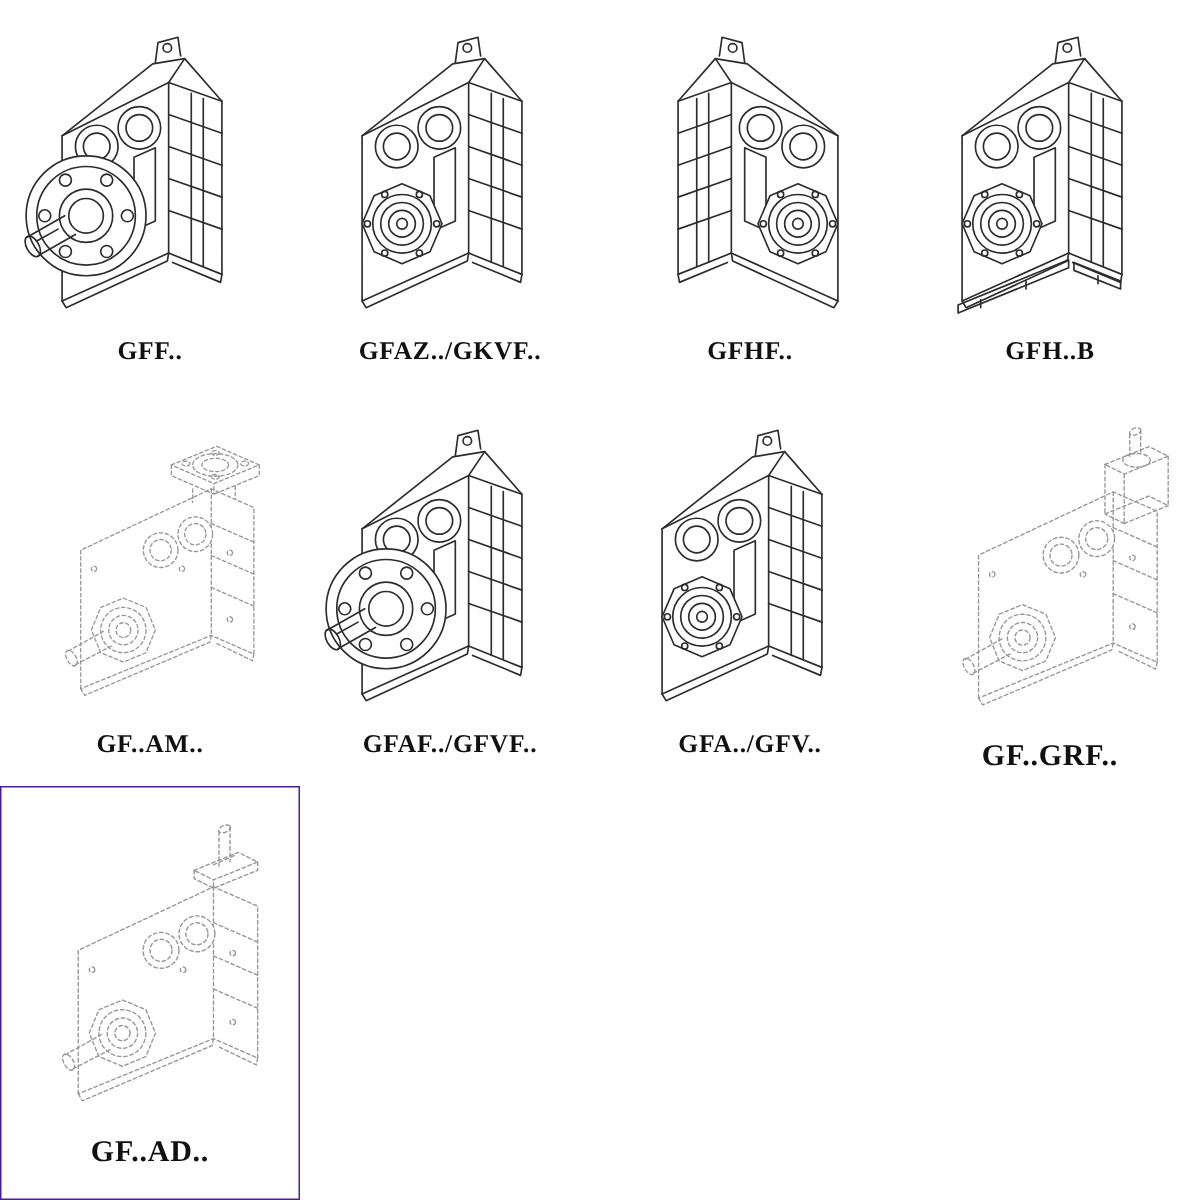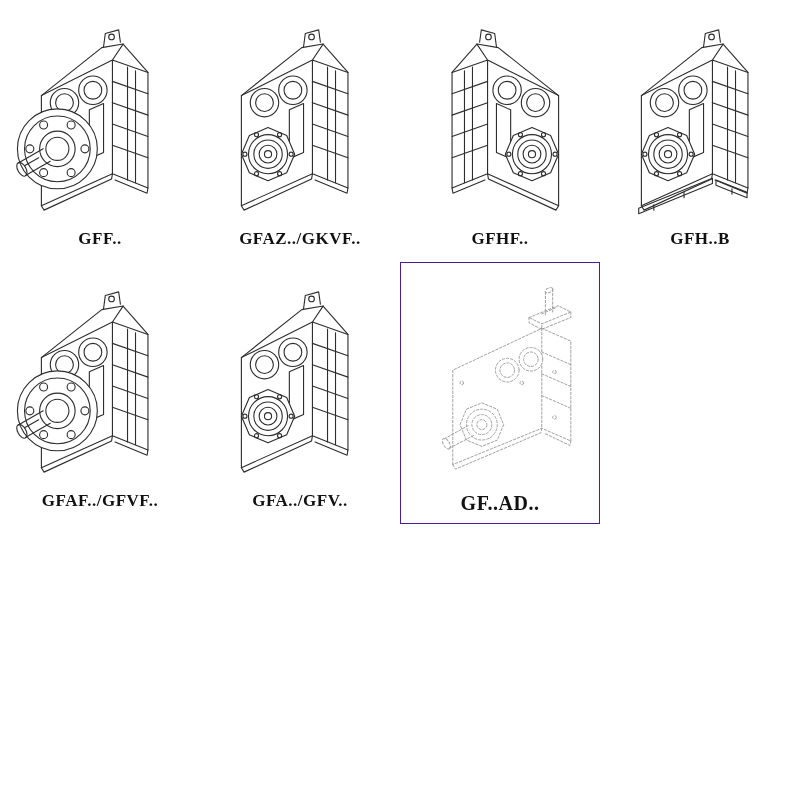--- a/index.html
+++ b/index.html
@@ -11,21 +11,21 @@
     grid-template-columns: repeat(4, 200px);
     grid-template-rows: 262px 262px 276px;
     font-family:"Liberation Serif","DejaVu Serif",serif;
     overflow:hidden;
   }
   .cell {
     margin:0;
     display:flex;
     flex-direction:column;
     align-items:center;
-    justify-content:center;
+    justify-content:flex-start;
     padding-bottom:8px;
     box-sizing:border-box;
   }
   .cell.boxed { border:1px solid #4c1d95; }
   .draw {
     width:182px;
     height:222px;
     fill:none;
     stroke-linejoin:round;
     stroke-linecap:round;
@@ -213,40 +213,54 @@
   <figure class="cell">
     <svg class="draw solid" viewBox="0 0 200 250">
       <use href="#g-housing"></use>
         <use href="#g-bores"></use>
         <use href="#g-bearing"></use>
         <use href="#g-base"></use>
     </svg>
     <figcaption class="label">GFH..B</figcaption>
   </figure>
 
+  <figure class="cell">
+    <svg class="draw phantom" viewBox="0 0 200 250">
+      <use href="#ph-body"></use>
+        <use href="#ph-am"></use>
+    </svg>
+    <figcaption class="label">GF..AM..</figcaption>
+  </figure>
 
 
   <figure class="cell">
     <svg class="draw solid" viewBox="0 0 200 250">
       <use href="#g-housing"></use>
         <use href="#g-bores"></use>
         <use href="#g-flange"></use>
     </svg>
     <figcaption class="label">GFAF../GFVF..</figcaption>
   </figure>
 
   <figure class="cell">
     <svg class="draw solid" viewBox="0 0 200 250">
       <use href="#g-housing"></use>
         <use href="#g-bores"></use>
         <use href="#g-bearing"></use>
     </svg>
     <figcaption class="label">GFA../GFV..</figcaption>
   </figure>
 
+  <figure class="cell">
+    <svg class="draw phantom big" viewBox="0 0 200 250">
+      <use href="#ph-body"></use>
+        <use href="#ph-grf"></use>
+    </svg>
+    <figcaption class="label label-lg">GF..GRF..</figcaption>
+  </figure>
 
   <figure class="cell boxed">
     <svg class="draw phantom big" viewBox="0 0 200 250">
       <use href="#ph-body"></use>
         <use href="#ph-ad"></use>
     </svg>
     <figcaption class="label label-lg">GF..AD..</figcaption>
   </figure>
 
 </div>

